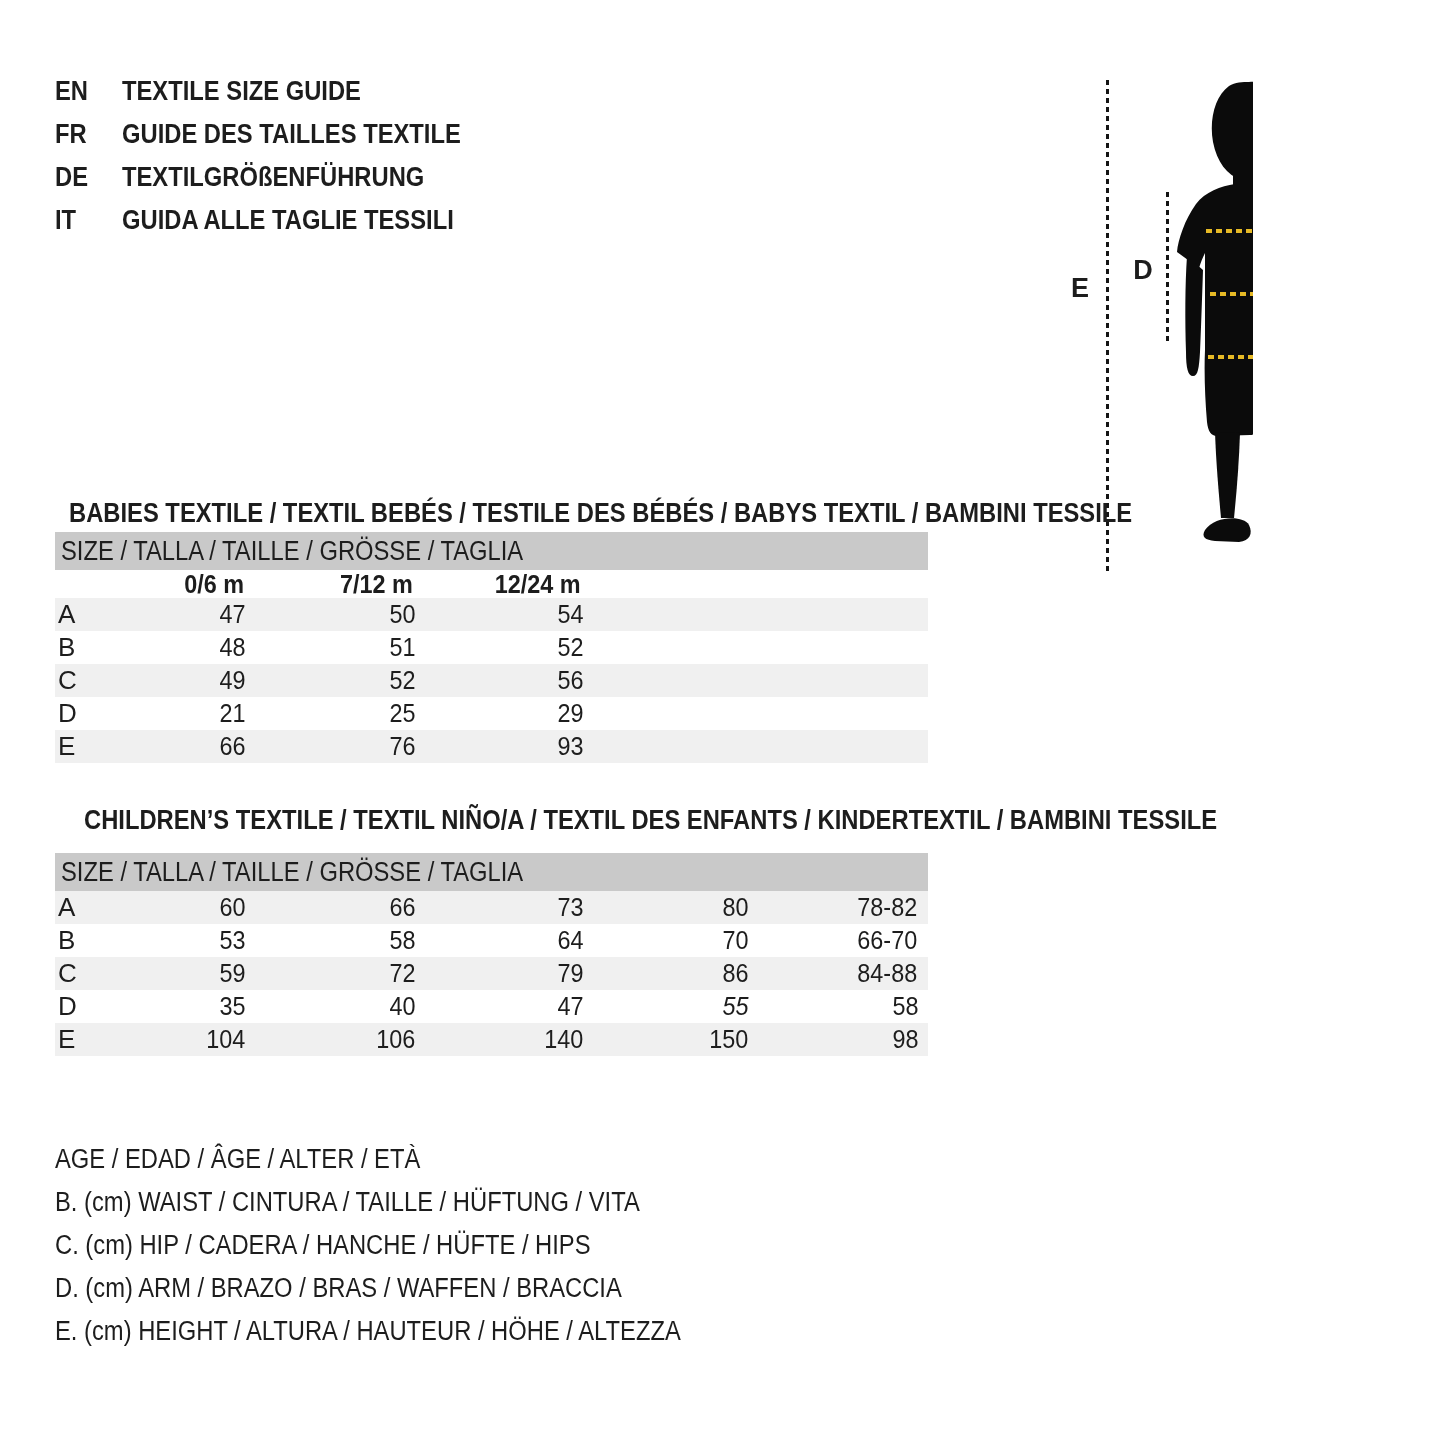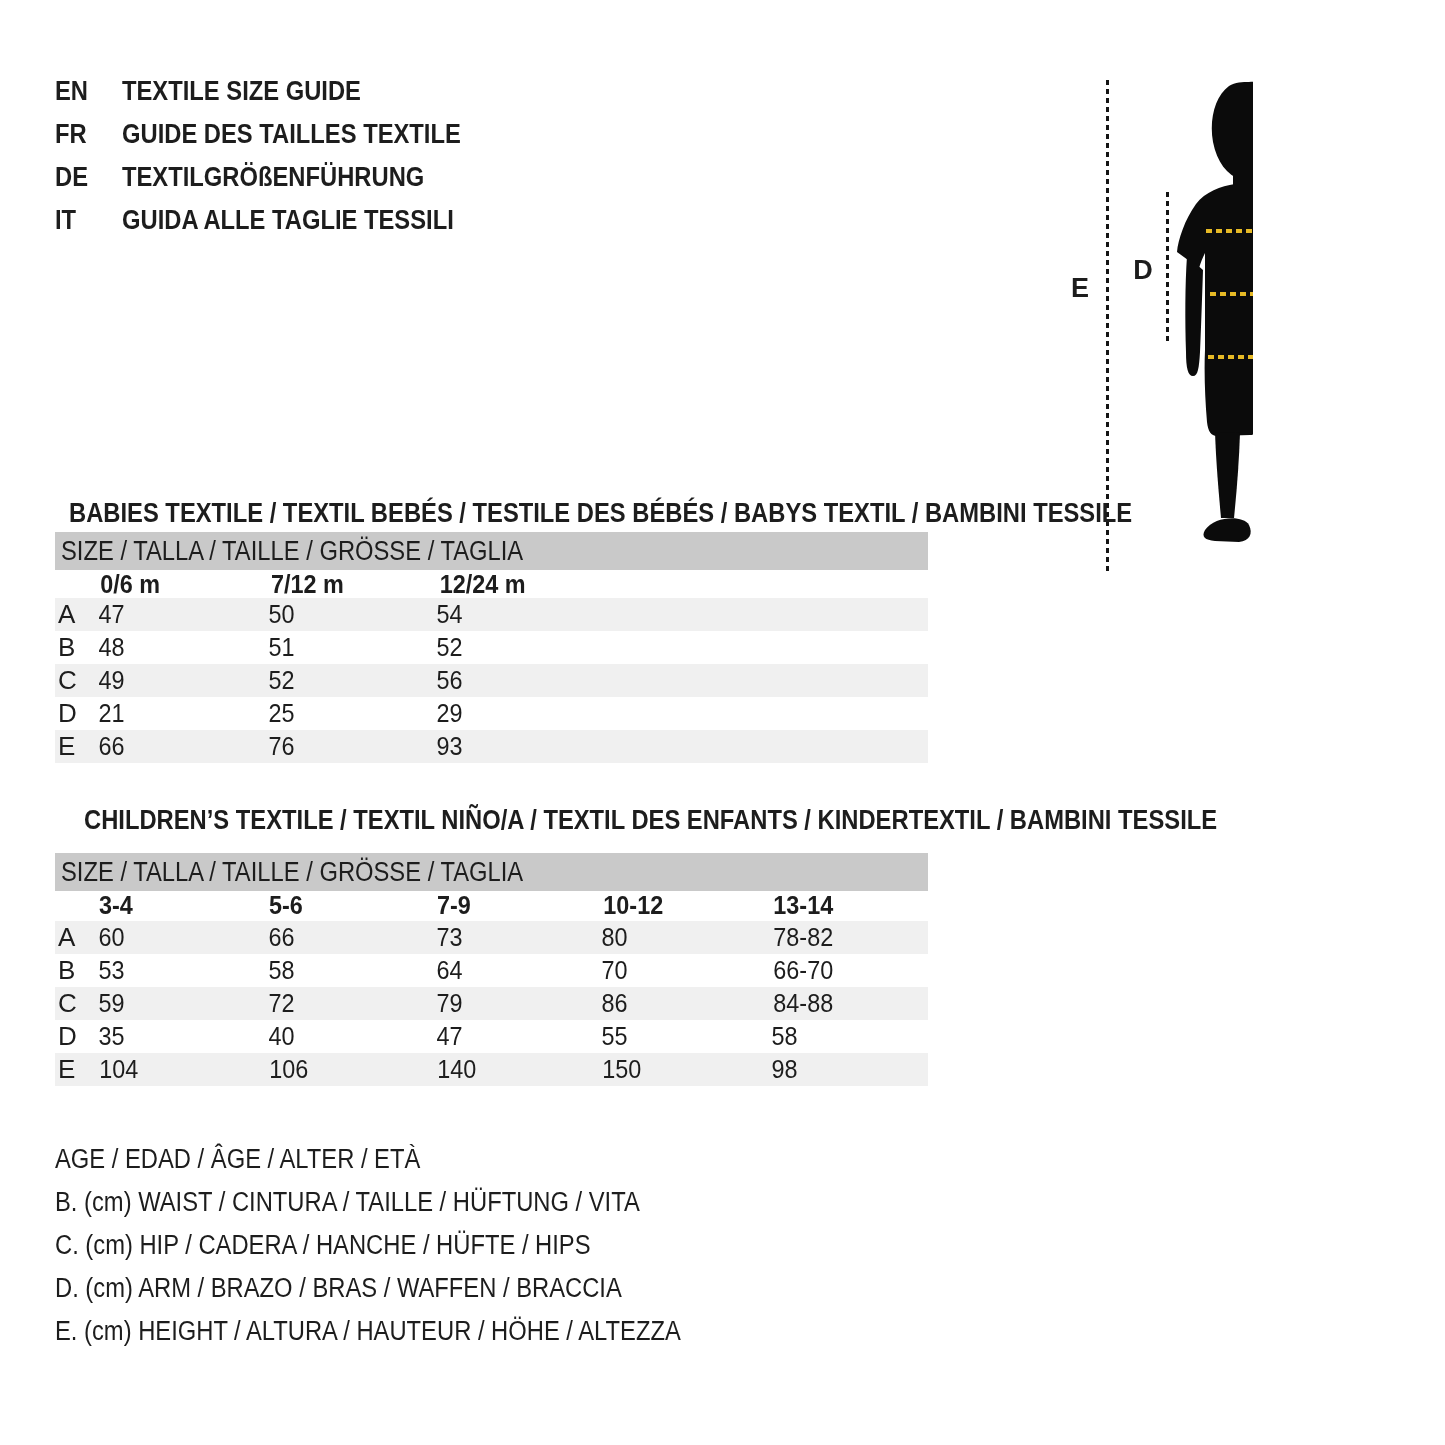--- a/index.html
+++ b/index.html
@@ -16,21 +16,21 @@
 
   
   .section-title { font-size:27px; font-weight:700; line-height:28px; }
 
   
   .size-table { width:873px; }
   .size-bar { height:38px; background:var(--bar-gray,#c9c9c9); line-height:38px; font-size:27px; padding-left:6px; box-sizing:border-box; }
   .colhead-row { position:relative; height:28px; }
   .data-row { position:relative; height:33px; }
   .data-row.alt { background:var(--row-gray,#f0f0f0); }
-  .cell { position:absolute; width:150px; text-align:left; font-size:26px; line-height:33px; top:0; }
+  .cell { position:absolute; width:150px; text-align:right; font-size:26px; line-height:33px; top:0; }
   .colhead-row .cell { font-weight:700; line-height:28px; }
   .row-label { position:absolute; left:3px; top:0; font-size:26px; line-height:33px; }
 
   
   .legend-list { left:55px; top:1138px; width:900px; }
   .legend-row { height:43px; display:flex; align-items:center; font-size:27px; }
 
   
   .figure { left:1060px; top:68px; width:385px; height:530px; }
   .vdash { position:absolute; width:3px; background:repeating-linear-gradient(to bottom, var(--ink,#141414) 0 5px, transparent 5px 9px); }
@@ -140,27 +140,20 @@
       </div>
     </div>
 
   <div class="abs section-title" style="left:55px; top:806px;margin-left:29px;">
     <span class="cond">CHILDREN’S TEXTILE / TEXTIL NIÑO/A / TEXTIL DES ENFANTS / KINDERTEXTIL / BAMBINI TESSILE</span>
   </div>
   <div class="abs size-table" id="children-table" style="left:55px; top:853px;">
     <div class="size-bar">
       <span class="cond">SIZE / TALLA / TAILLE / GRÖSSE / TAGLIA</span>
     </div>
-    <div class="colhead-row" style="height: 30px;">
-        <span class="cell" style="left: 42px;"><span class="condc">3-4</span></span>
-        <span class="cell" style="left: 212px;"><span class="condc">5-6</span></span>
-        <span class="cell" style="left: 380px;"><span class="condc">7-9</span></span>
-        <span class="cell" style="left: 545px;"><span class="condc">10-12</span></span>
-        <span class="cell" style="left: 715px;"><span class="condc">13-14</span></span>
-      </div>
   <div class="data-row alt">
         <span class="row-label">A</span>
         <span class="cell" style="left: 42px;"><span class="condc">60</span></span>
         <span class="cell" style="left: 212px;"><span class="condc">66</span></span>
         <span class="cell" style="left: 380px;"><span class="condc">73</span></span>
         <span class="cell" style="left: 545px;"><span class="condc">80</span></span>
         <span class="cell" style="left: 715px;"><span class="condc">78-82</span></span>
       </div>
       <div class="data-row">
         <span class="row-label">B</span>
@@ -176,21 +169,21 @@
         <span class="cell" style="left: 212px;"><span class="condc">72</span></span>
         <span class="cell" style="left: 380px;"><span class="condc">79</span></span>
         <span class="cell" style="left: 545px;"><span class="condc">86</span></span>
         <span class="cell" style="left: 715px;"><span class="condc">84-88</span></span>
       </div>
       <div class="data-row">
         <span class="row-label">D</span>
         <span class="cell" style="left: 42px;"><span class="condc">35</span></span>
         <span class="cell" style="left: 212px;"><span class="condc">40</span></span>
         <span class="cell" style="left: 380px;"><span class="condc">47</span></span>
-        <span class="cell" style="left: 545px;"><span class="condc">55</span></span>
+        <span class="cell" style="left: 545px; font-style: italic;"><span class="condc">55</span></span>
         <span class="cell" style="left: 715px;"><span class="condc">58</span></span>
       </div>
       <div class="data-row alt">
         <span class="row-label">E</span>
         <span class="cell" style="left: 42px;"><span class="condc">104</span></span>
         <span class="cell" style="left: 212px;"><span class="condc">106</span></span>
         <span class="cell" style="left: 380px;"><span class="condc">140</span></span>
         <span class="cell" style="left: 545px;"><span class="condc">150</span></span>
         <span class="cell" style="left: 715px;"><span class="condc">98</span></span>
       </div>

